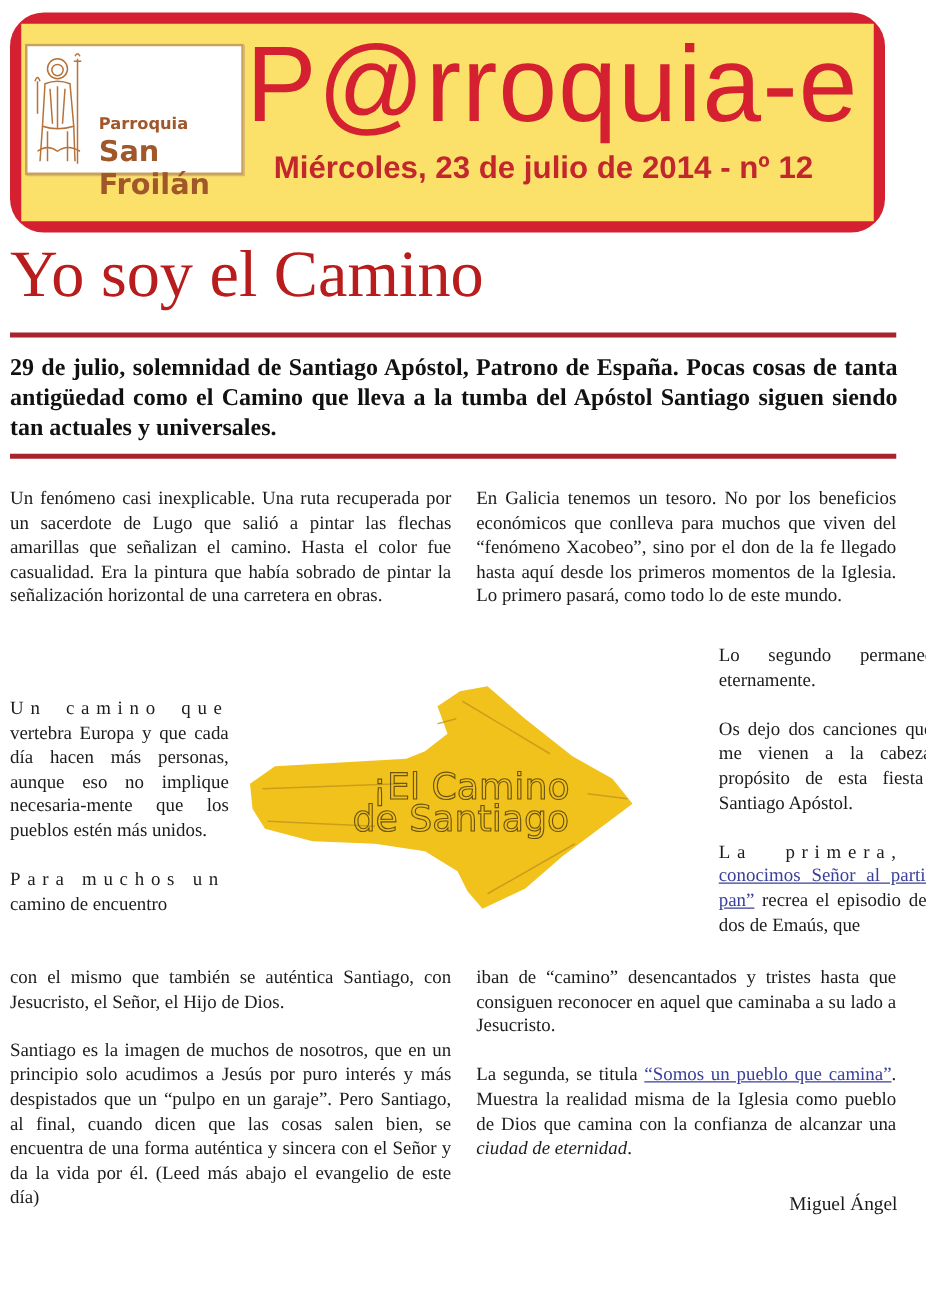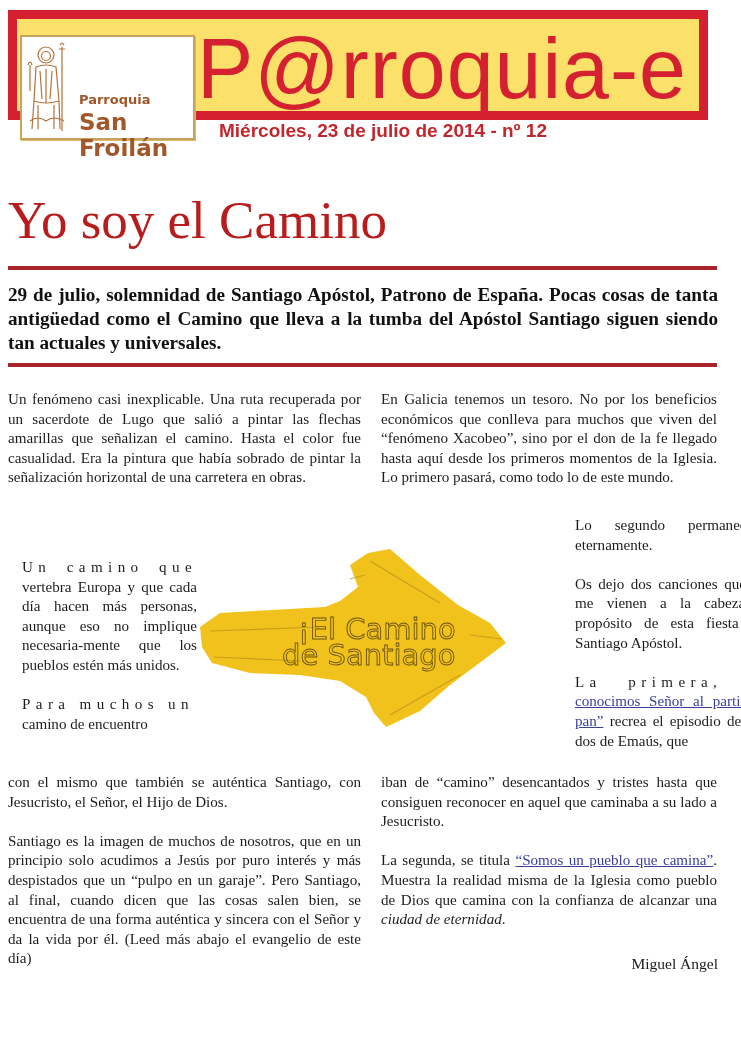--- a/index.html
+++ b/index.html
@@ -1,24 +1,24 @@
 <!DOCTYPE html>
 <html><head>
 <meta charset="utf-8">
 <style>
   html,body{margin:0;padding:0;background:#fff;}
   body{width:741px;height:1049px;position:relative;overflow:hidden;font-family:"Liberation Serif","DejaVu Serif",serif;color:#1a1a1a;}
-  .masthead{position:absolute;left:8px;top:10px;width:700px;height:110px;background:#d42030;}
+  .masthead{position:absolute;left:8px;top:10px;width:700px;height:176px;background:#d42030;border-radius:27px;}
   .masthead-inner{position:absolute;left:9px;top:9px;right:9px;bottom:9px;background:#fbe06a;}
   .logo-box{position:absolute;left:3px;top:16px;width:171px;height:101px;background:#fff;border:2px solid #c8a25a;box-shadow:1px 1px 0 #d9b870;}
   .saint{position:absolute;left:4px;top:4px;width:42px;height:94px;}
   .logo-line1{position:absolute;left:57px;top:55px;font-family:"DejaVu Sans","Liberation Sans",sans-serif;font-size:13px;font-weight:bold;color:#a0582a;letter-spacing:0;}
   .logo-line2{position:absolute;left:57px;top:72px;font-family:"DejaVu Sans","Liberation Sans",sans-serif;font-size:23px;font-weight:bold;color:#a0582a;}
   .title{position:absolute;left:180px;top:6px;font-family:"Liberation Sans","DejaVu Sans",sans-serif;font-size:86px;line-height:86px;color:#d42030;letter-spacing:1px;white-space:nowrap;transform:scaleX(0.98);transform-origin:left;}
-  .dateline{position:absolute;left:202px;top:101px;font-family:"Liberation Sans","DejaVu Sans",sans-serif;font-size:19px;font-weight:bold;color:#c2272e;white-space:nowrap;}
+  .dateline{position:absolute;left:202px;top:101px;font-family:"Liberation Sans","DejaVu Sans",sans-serif;font-size:25px;font-weight:bold;color:#c2272e;white-space:nowrap;}
   .headline{position:absolute;left:8px;top:190px;font-family:"Liberation Serif","DejaVu Serif",serif;font-size:53px;line-height:60px;color:#b91c1c;white-space:nowrap;}
   .rule{position:absolute;left:8px;width:709px;height:4px;background:#a8232b;}
   .lead{position:absolute;left:8px;top:283px;width:710px;font-size:19.2px;line-height:24px;font-weight:bold;text-align:justify;text-align-last:left;color:#111;}
   .col{position:absolute;font-size:15.1px;line-height:19.6px;text-align:justify;color:#1c1c1c;}
   .col p{margin:0;}
   .gap{height:19.6px;}
   .spaced{letter-spacing:5.4px;}
   a.link{color:#3a3f9a;text-decoration:underline;}
   .signature{position:absolute;left:560px;top:955px;width:158px;text-align:right;font-size:15.5px;}
   .arrow{position:absolute;left:190px;top:535px;width:330px;height:200px;}
@@ -50,21 +50,21 @@
 </div>
 
 <div class="headline">Yo soy el Camino</div>
 <div class="rule" style="top:266px;"></div>
 <div class="lead">29 de julio, solemnidad de Santiago Apóstol, Patrono de España. Pocas cosas de tanta antigüedad como el Camino que lleva a la tumba del Apóstol Santiago siguen siendo tan actuales y universales.</div>
 <div class="rule" style="top:363px;"></div>
 
 <div class="col" style="left:8px;top:390px;width:353px;">
   <p>Un fenómeno casi inexplicable. Una ruta recuperada por un sacerdote de Lugo que salió a pintar las flechas amarillas que señalizan el camino. Hasta el color fue casualidad. Era la pintura que había sobrado de pintar la señalización horizontal de una carretera en obras.</p>
 </div>
-<div class="col" style="left:8px;top:558px;width:175px;margin-left:14px;">
+<div class="col" style="left:8px;top:558px;width:175px;">
   <p>
     <span class="spaced">Un camino que</span>
     <span>vertebra Europa y que cada día hacen más personas, aunque eso no implique necesaria-mente que los pueblos estén más unidos.</span>
   </p>
   <div class="gap"></div>
   <p>
     <span class="spaced">Para muchos un</span><br>
     <span>camino de encuentro</span>
   </p>
 </div>

